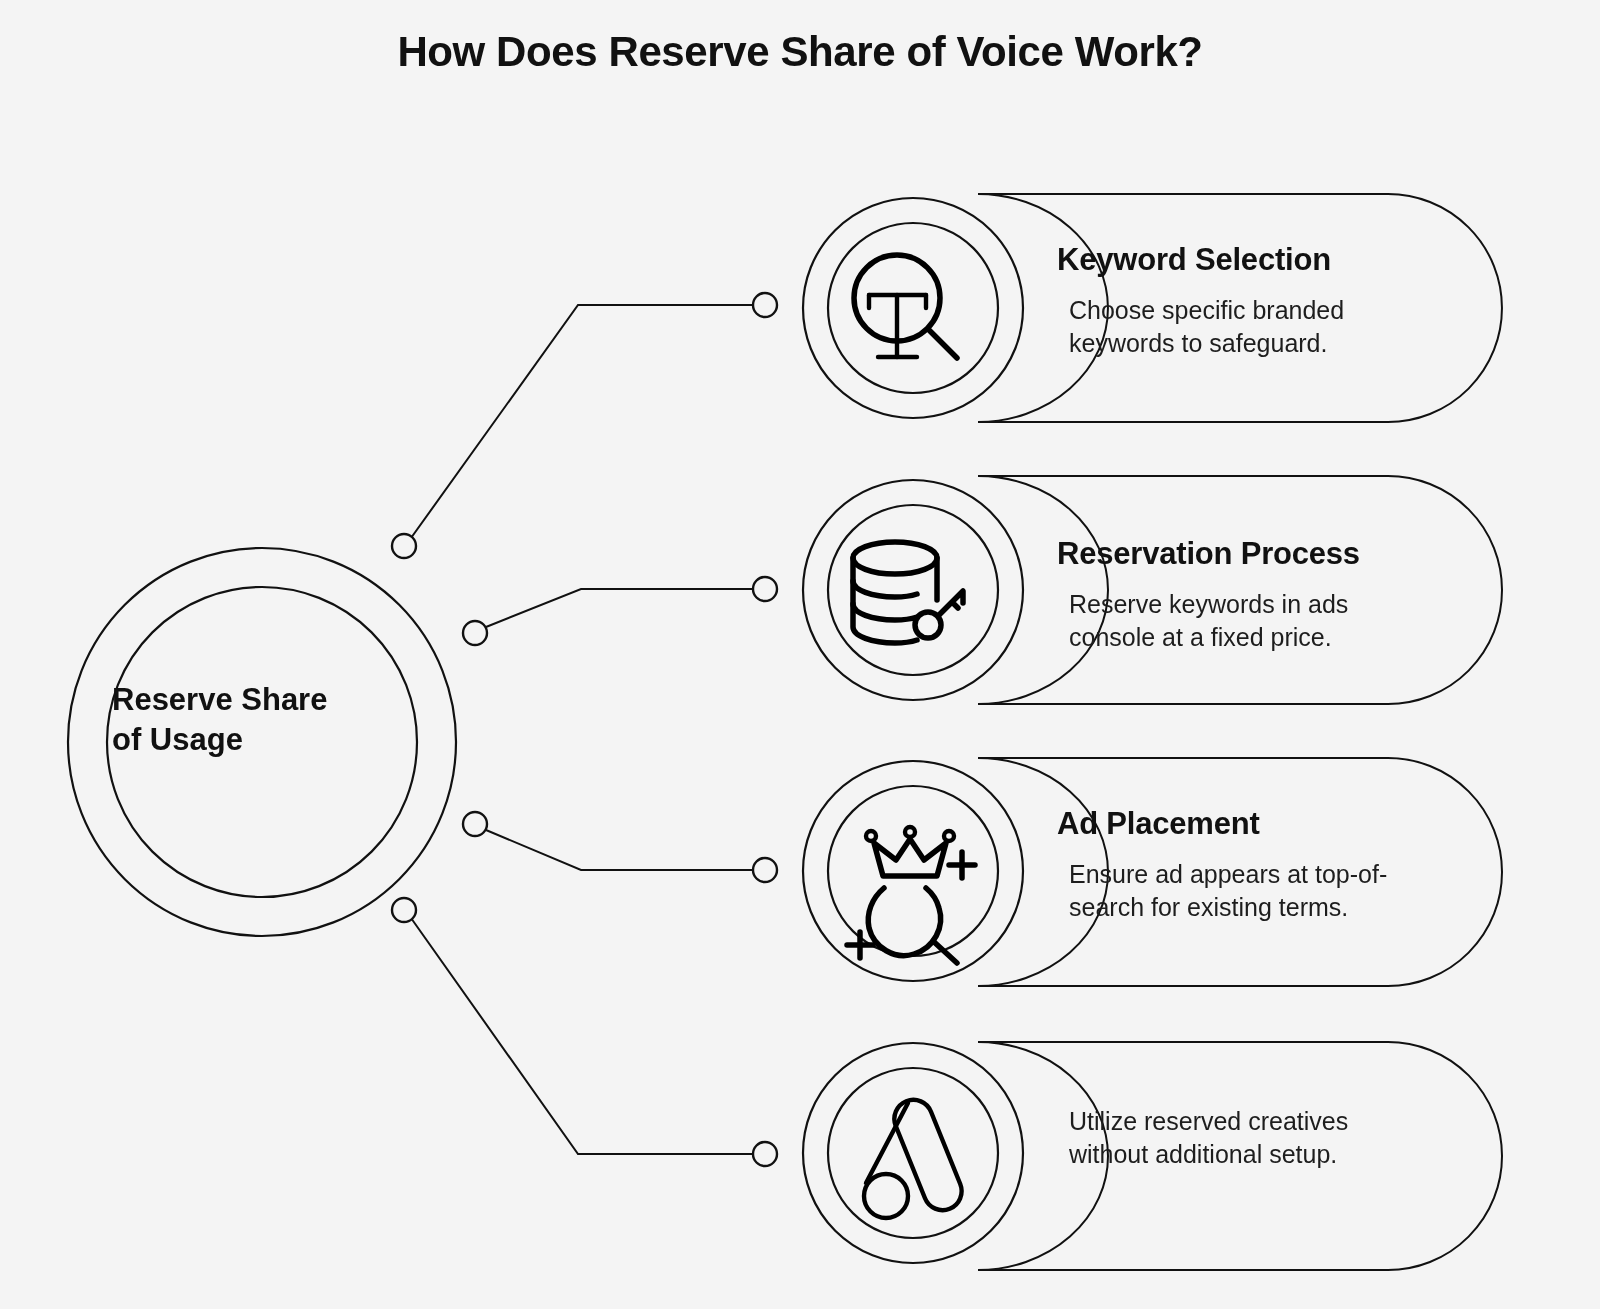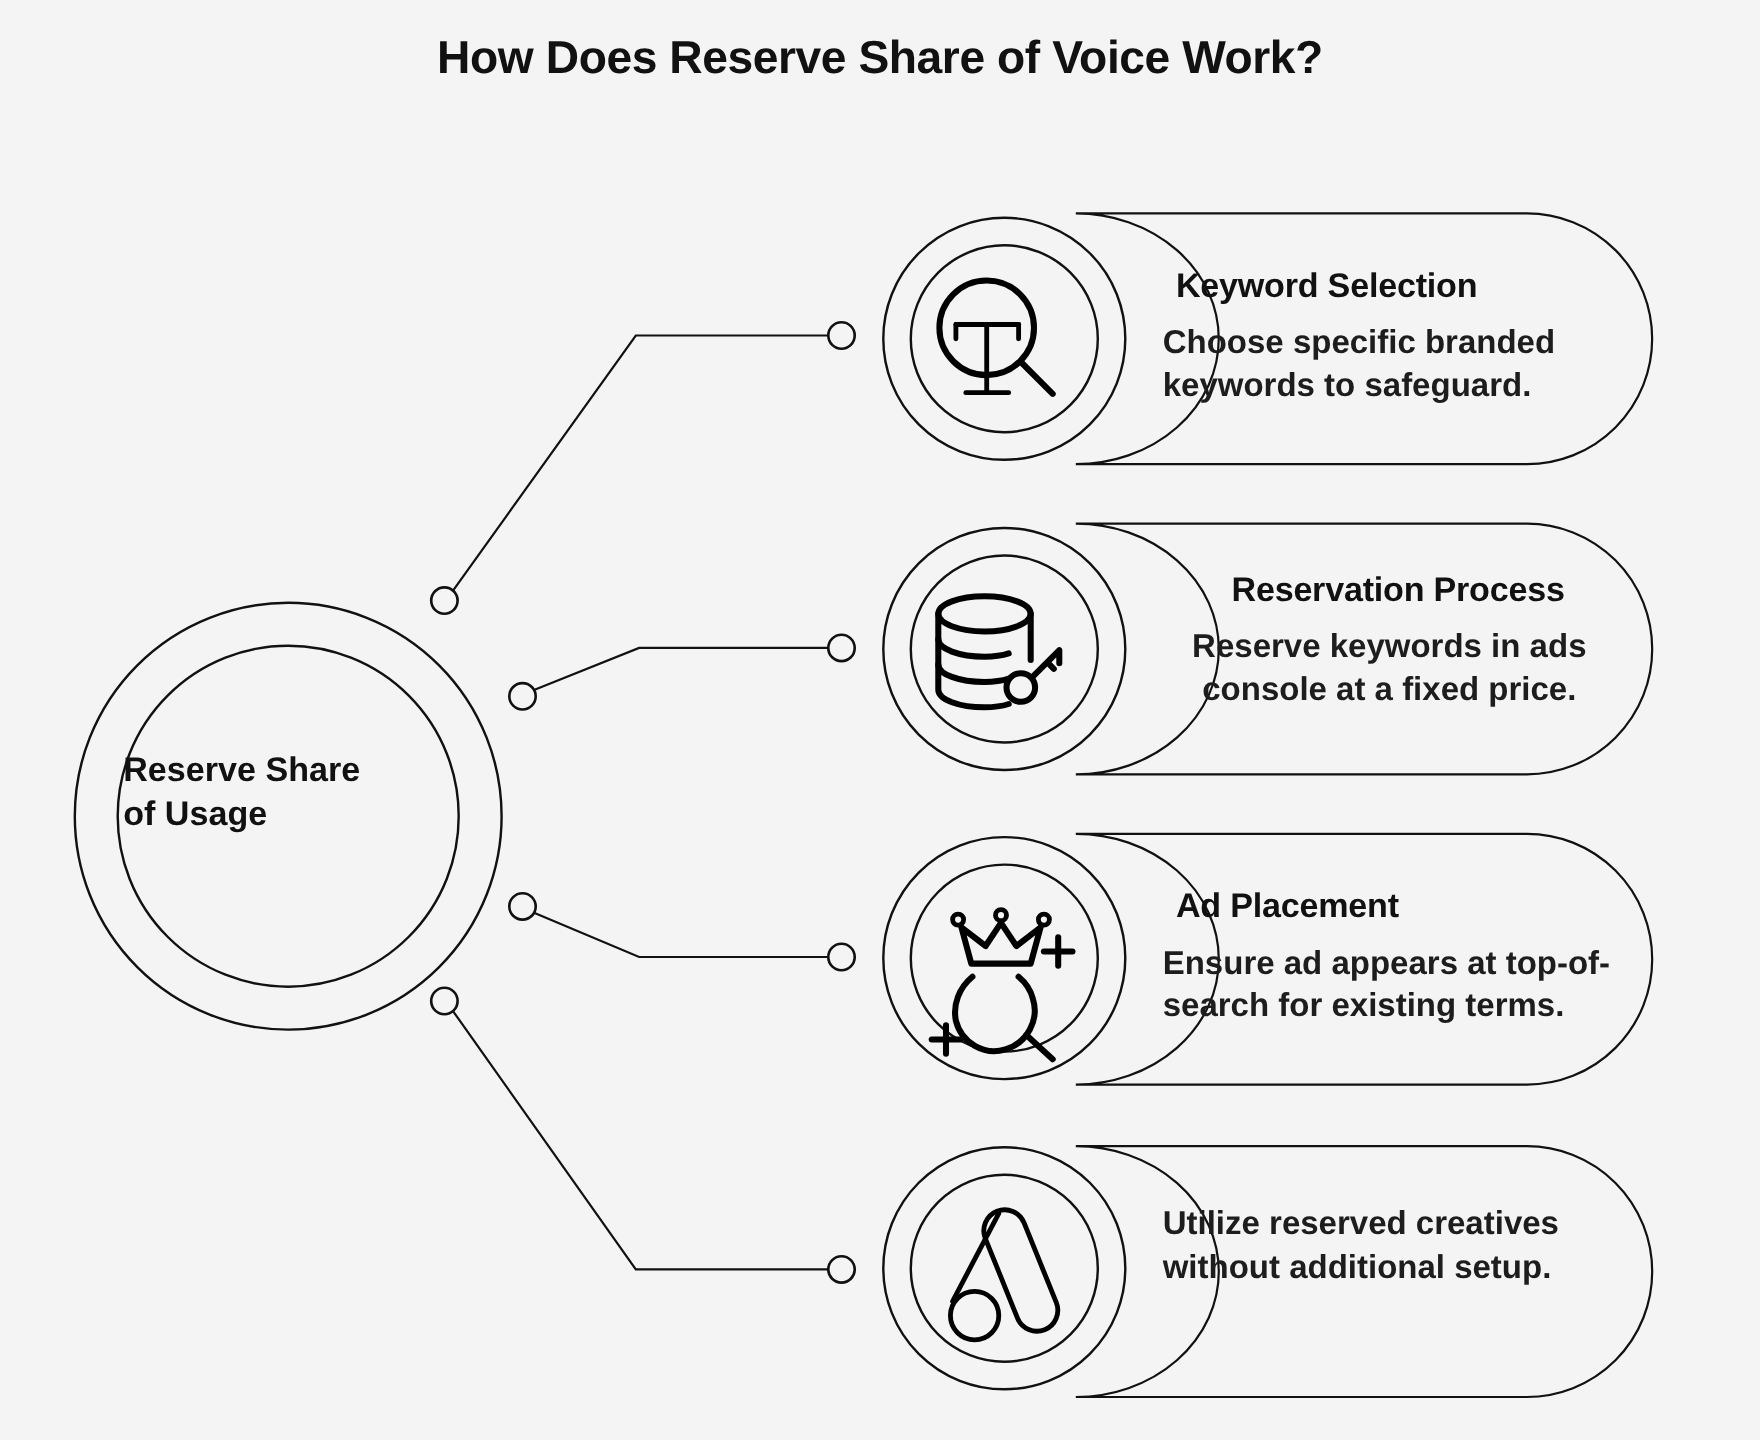--- a/index.html
+++ b/index.html
@@ -81,28 +81,28 @@
   .card-text {
     position: absolute;
     width: 420px;
   }
   .card-title {
     font-size: 31px;
     font-weight: bold;
     color: #111111;
     line-height: 1.15;
     letter-spacing: -0.2px;
-    margin: 0 0 14px 16px;
+    margin: 0 0 14px 4px;
   }
   .card-desc {
-    font-size: 30px;
-    font-weight: bold;
+    font-size: 25px;
+    font-weight: normal;
     color: #1d1d1d;
     line-height: 1.32;
-    margin: 4px;
+    margin: 16px;
   }
 </style>
 </head>
 <body>
 
 <div id="stage">
 
   <div id="page-title">How Does Reserve Share of Voice Work?</div>
 
   <svg class="layer" viewBox="0 0 1600 1309">
@@ -204,21 +204,21 @@
   </div>
 
   <div class="card-text" style="left:1053px; top:242px;">
     <p class="card-title">Keyword Selection</p>
     <p class="card-desc">
       <span>Choose specific branded</span><br>
       <span>keywords to safeguard.</span>
     </p>
   </div>
 
-  <div class="card-text" style="left:1053px; top:518px;text-align:center;">
+  <div class="card-text" style="left:1053px; top:536px;">
     <p class="card-title">Reservation Process</p>
     <p class="card-desc">
       <span>Reserve keywords in ads</span><br>
       <span>console at a fixed price.</span>
     </p>
   </div>
 
   <div class="card-text" style="left:1053px; top:806px;">
     <p class="card-title">Ad Placement</p>
     <p class="card-desc">

